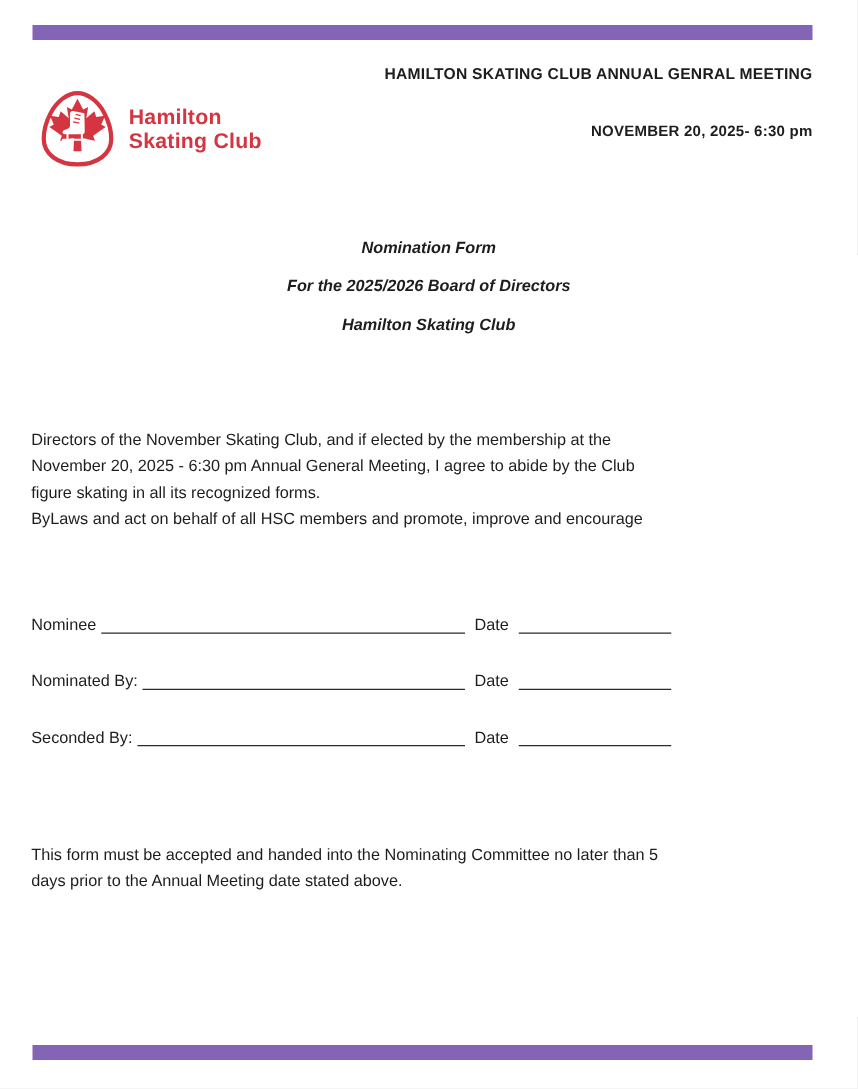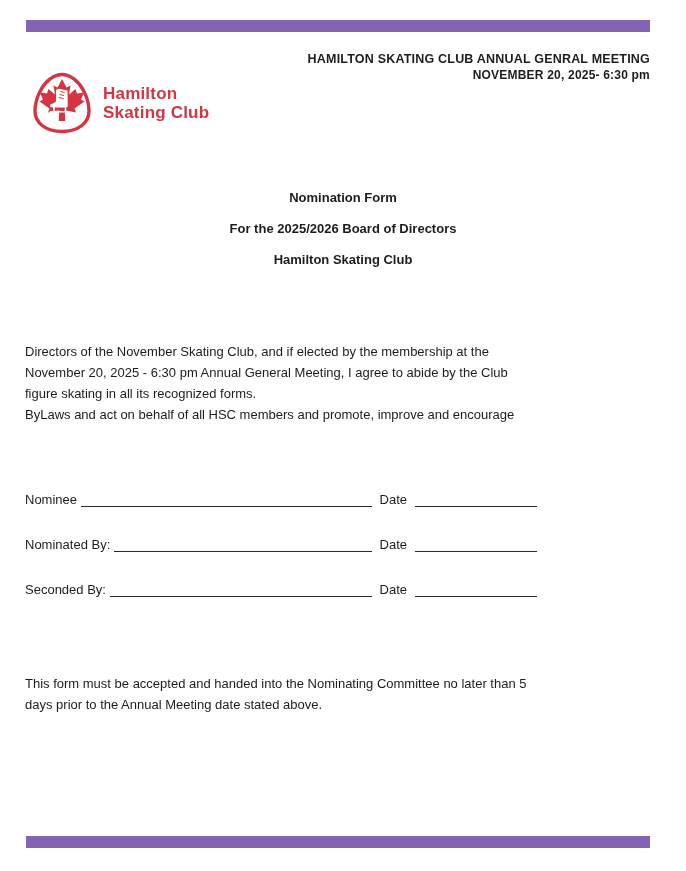--- a/index.html
+++ b/index.html
@@ -25,21 +25,21 @@
   .accent-bar.bottom { top: 836px; }
 
   .header-block {
     position: absolute;
     top: 51px;
     right: 36px;
     text-align: right;
     font-weight: 700;
   }
   .header-line1 { font-size: 12.5px; line-height: 16px; letter-spacing: .2px; }
-  .header-line2 { font-size: 12px;   line-height: 16px; margin-top: 0; letter-spacing: .2px; }
+  .header-line2 { font-size: 12px;   line-height: 16px; margin-top: 30px; letter-spacing: .2px; }
 
   .logo {
     position: absolute;
     left: 30px;
     top: 71px;
     display: flex;
     align-items: center;
     gap: 9px;
   }
   .logo-name {
@@ -52,21 +52,21 @@
 
   .titles {
     position: absolute;
     top: 191px;
     left: 0;
     width: 100%;
     text-align: center;
     font-weight: 700;
     font-size: 13px;
   }
-  .title-line { line-height: 14px; margin-bottom: 17px; }
+  .title-line { line-height: 14px; margin-bottom: 17px; font-style: italic; }
 
   .body-text {
     position: absolute;
     left: 25px;
     top: 341px;
     width: 636px;
     font-size: 13px;
     line-height: 21px;
   }
   .name-blank {

